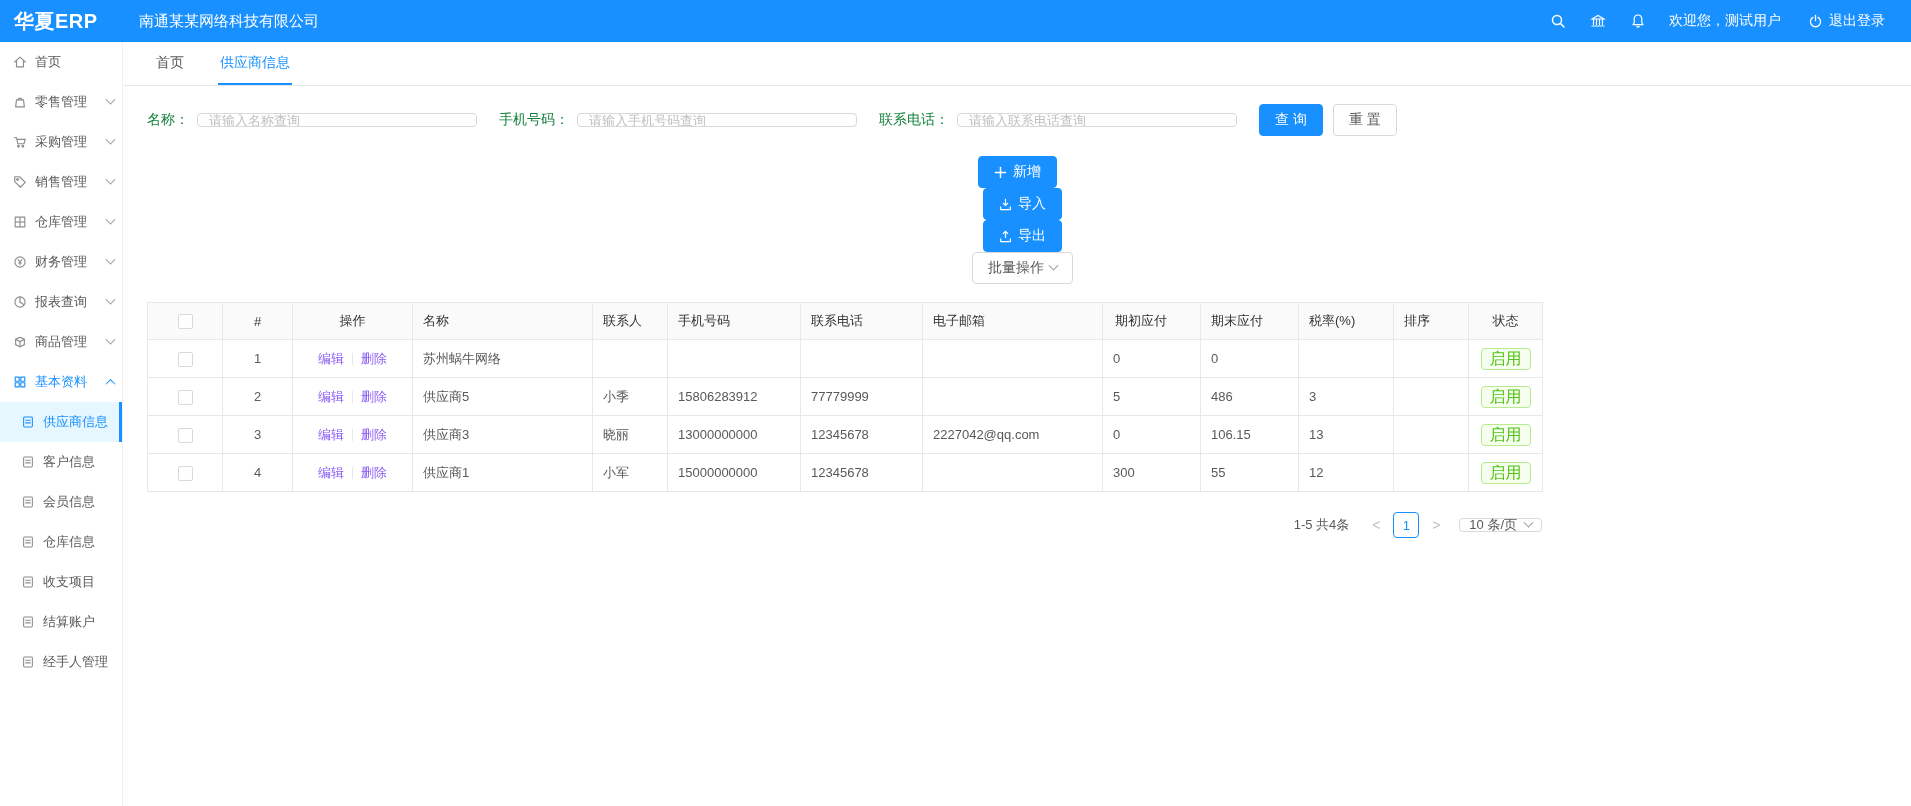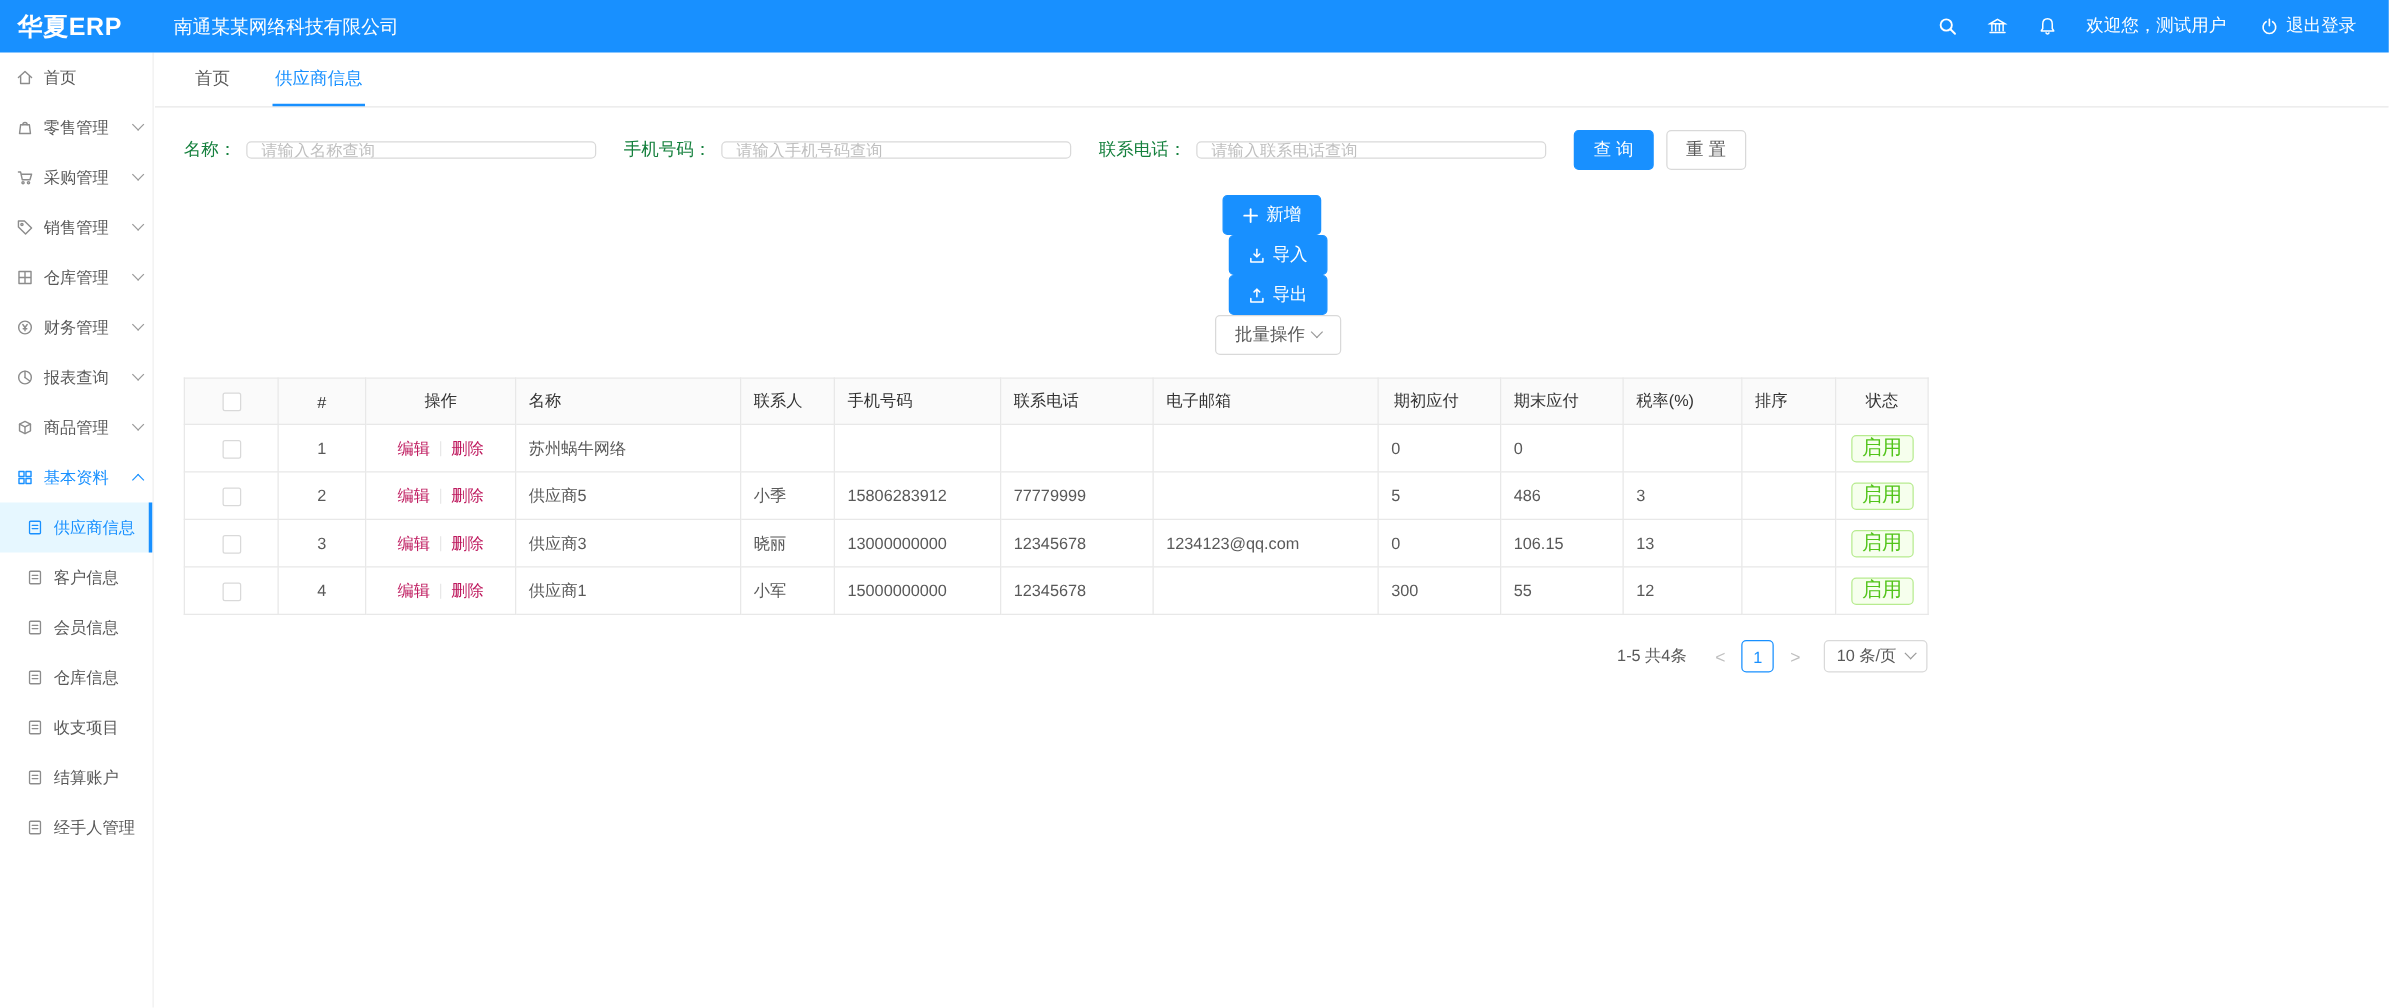--- a/index.html
+++ b/index.html
@@ -50,30 +50,30 @@
 
   
   .toolbar { display:flex; align-items:center; margin-bottom:18px;flex-direction:column; }
 
   
   table.grid { border-collapse:collapse; table-layout:fixed; width:1395px; }
   .grid th, .grid td { border:1px solid #e8e8e8; font-size:13px; color:#595959; padding:0 10px; height:38px; overflow:hidden; white-space:nowrap; text-overflow:ellipsis; text-align:left; }
   .grid th { background:#fafafa; color:#333; font-weight:normal; height:37px; text-align:center; }
   .grid td.center { text-align:center; padding:0 4px; }
   .checkbox { display:inline-block; width:15px; height:15px; border:1px solid #d9d9d9; border-radius:2px; background:#fff; vertical-align:middle; cursor:pointer; }
-  .link { color:#be185d; cursor:pointer; text-decoration:none;text-align:center; }
+  .link { color:#8b5cf6; cursor:pointer; text-decoration:none;text-align:center; }
   .op-divider { display:inline-block; width:1px; height:12px; background:#e8e8e8; margin:0 8px; vertical-align:middle; }
   .badge { display:inline-block; padding:1px 8px 2px; font-size:16px; line-height:17px; color:#52c41a; background:#f6ffed; border:1px solid #b7eb8f; border-radius:4px; }
 
   
   .pagination { width:1395px; display:flex; justify-content:flex-end; align-items:center; margin-top:20px; font-size:13px; color:#595959; }
   .pg-total { margin-right:14px; }
   .pg-arrow { width:26px; height:26px; display:flex; align-items:center; justify-content:center; color:#bfbfbf; cursor:pointer; font-size:14px; }
   .pg-num { min-width:26px; height:26px; border:1px solid #1890ff; color:#1890ff; border-radius:4px; display:flex; align-items:center; justify-content:center; background:#fff; cursor:pointer; margin:0 4px; }
-  .pg-size { height:26px; border:1px solid #d9d9d9; border-radius:4px; padding:0 9px; display:flex; align-items:center; gap:8px; background:#fff; cursor:pointer; margin-left:10px; color:#595959; }
+  .pg-size { height:14px; border:1px solid #d9d9d9; border-radius:4px; padding:0 9px; display:flex; align-items:center; gap:8px; background:#fff; cursor:pointer; margin-left:10px; color:#595959; }
 </style>
 </head>
 <body>
 
 <div class="header">
   <div class="logo">华夏ERP</div>
   <div class="company">南通某某网络科技有限公司</div>
   <div class="header-right">
     <span class="h-icon">
       <svg width="16" height="16" viewBox="0 0 16 16" fill="none" stroke="currentColor" stroke-width="1.5" stroke-linecap="round">
@@ -402,21 +402,21 @@
             <td class="center"><span class="badge">启用</span></td>
           </tr>
           <tr>
             <td class="center"><span class="checkbox"></span></td>
             <td class="center">3</td>
             <td class="center"><a class="link">编辑</a><span class="op-divider"></span><a class="link">删除</a></td>
             <td>供应商3</td>
             <td>晓丽</td>
             <td>13000000000</td>
             <td>12345678</td>
-            <td>1234123@qq.com</td>
+            <td>2227042@qq.com</td>
             <td>0</td>
             <td>106.15</td>
             <td>13</td>
             <td></td>
             <td class="center"><span class="badge">启用</span></td>
           </tr>
           <tr>
             <td class="center"><span class="checkbox"></span></td>
             <td class="center">4</td>
             <td class="center"><a class="link">编辑</a><span class="op-divider"></span><a class="link">删除</a></td>

